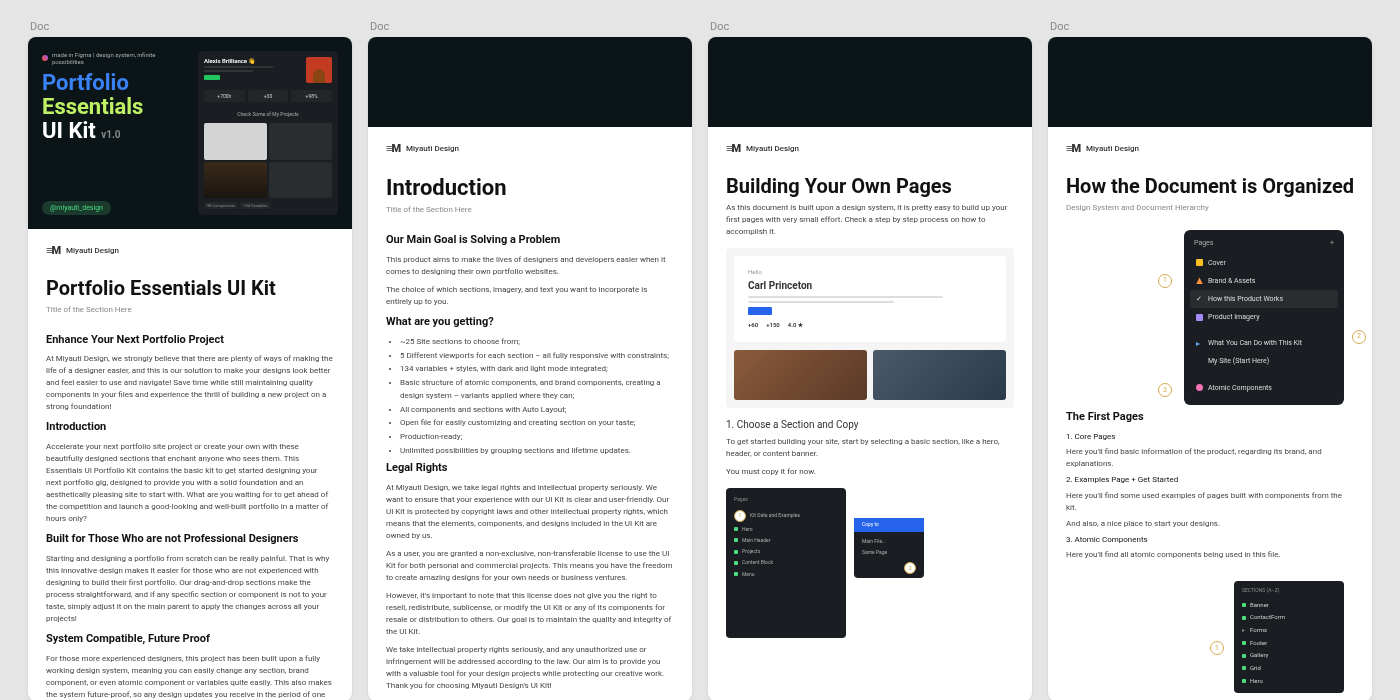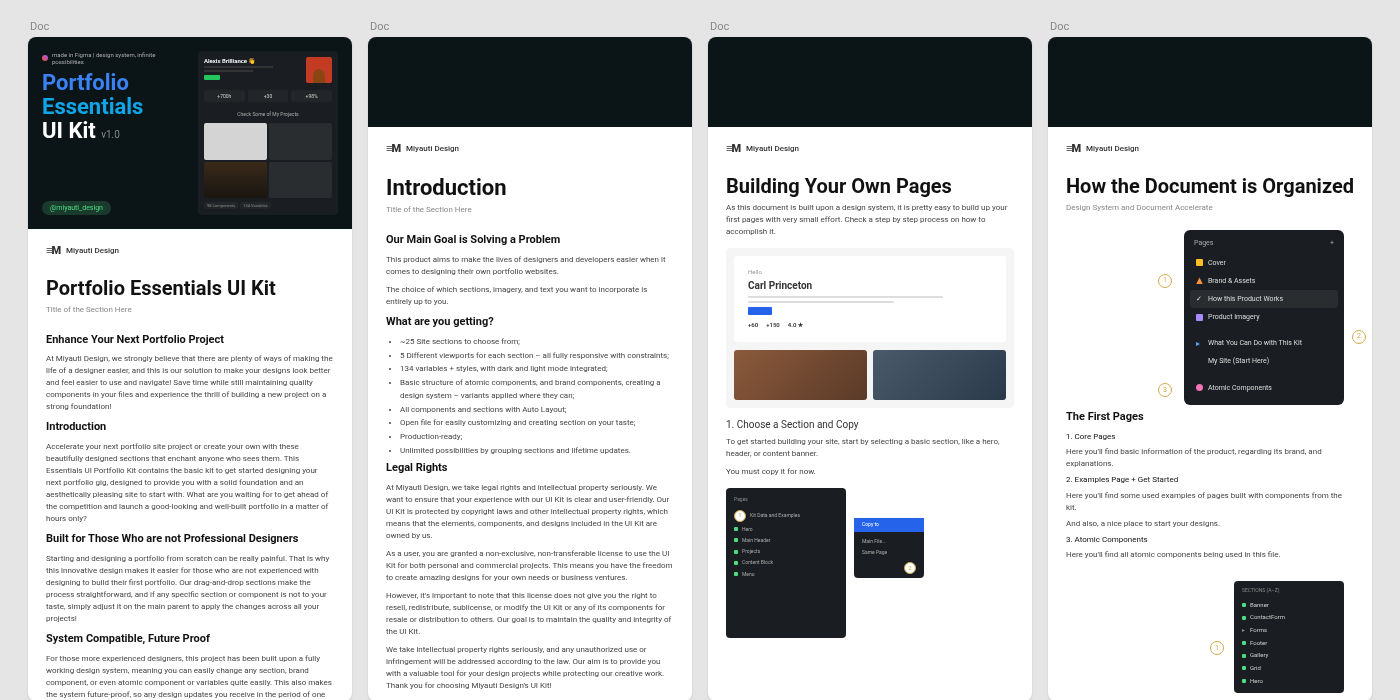--- a/index.html
+++ b/index.html
@@ -5,23 +5,23 @@
 *{margin:0;padding:0;box-sizing:border-box;font-family:-apple-system,BlinkMacSystemFont,"Segoe UI",Roboto,sans-serif}
 body{background:#e5e5e5;width:1400px;height:700px;overflow:hidden}
 .canvas{display:flex;gap:16px;padding:20px 28px}
 .doc-col{flex:1;display:flex;flex-direction:column;min-width:0}
 .doc-label{font-size:11px;color:#888;margin-bottom:4px;padding-left:2px}
 .panel{background:#fff;border-radius:8px;overflow:hidden;box-shadow:0 1px 3px rgba(0,0,0,.1);height:664px;display:flex;flex-direction:column}
 .dark-header{background:#0b1518;height:90px;flex-shrink:0}
 .hero-header{background:#0b1518;height:192px;padding:14px;display:flex;gap:10px;flex-shrink:0}
 .hero-left{flex:1;display:flex;flex-direction:column;justify-content:space-between}
 .hero-title .portfolio{color:#3b82f6;font-weight:700;font-size:22px;line-height:1.1}
-.hero-title .essentials{color:#0ea5e9;font-weight:700;font-size:22px;line-height:1.1}
+.hero-title .essentials{color:#bef264;font-weight:700;font-size:22px;line-height:1.1}
 .hero-title .uikit{color:#fff;font-weight:700;font-size:22px;line-height:1.1}
-.hero-title .ver{color:#888;font-size:10px;font-weight:400}
+.hero-title .ver{color:#888;font-size:10px;font-weight:700}
 .figma-badge{display:flex;align-items:center;gap:4px;font-size:6px;color:#aaa;margin-bottom:6px}
 .figma-dot{width:6px;height:6px;border-radius:50%;background:linear-gradient(45deg,#f24e1e,#a259ff)}
 .tag-pill{background:#1a3a2e;color:#4ade80;font-size:7px;padding:3px 8px;border-radius:10px;display:inline-block;width:fit-content}
 .hero-right{width:140px;background:#1a1d21;border-radius:4px;padding:6px;font-size:5px;color:#ccc;display:flex;flex-direction:column;gap:4px}
 .hero-right-top{display:flex;gap:4px}
 .hero-right-info{flex:1}
 .hero-right-name{color:#fff;font-size:6px;font-weight:600;margin-bottom:1px}
 .hero-right-line{height:2px;background:#333;margin:2px 0;width:70%}
 .hero-avatar{width:26px;height:26px;background:#c23b22;border-radius:2px;position:relative;overflow:hidden}
 .hero-avatar::after{content:"";position:absolute;bottom:0;left:50%;transform:translateX(-50%);width:12px;height:14px;background:#8b4513;border-radius:50% 50% 0 0}
@@ -267,21 +267,21 @@
 <div class="doc-col">
   <div class="doc-label">Doc</div>
   <div class="panel">
     <div class="dark-header"></div>
     <div class="content">
       <div class="brand-row">
         <span class="brand-logo">≡M</span>
         <span class="brand-name">Miyauti Design</span>
       </div>
       <div class="h1 sm">How the Document is Organized</div>
-      <div class="sub">Design System and Document Accelerate</div>
+      <div class="sub">Design System and Document Hierarchy</div>
 
       <div style="position:relative">
         <div class="pages-panel">
           <div class="pages-header">
             <span>Pages</span>
             <span>+</span>
           </div>
           <div class="pages-row">
                 <span class="pg-icon cover"></span>
                 <span>Cover</span>

